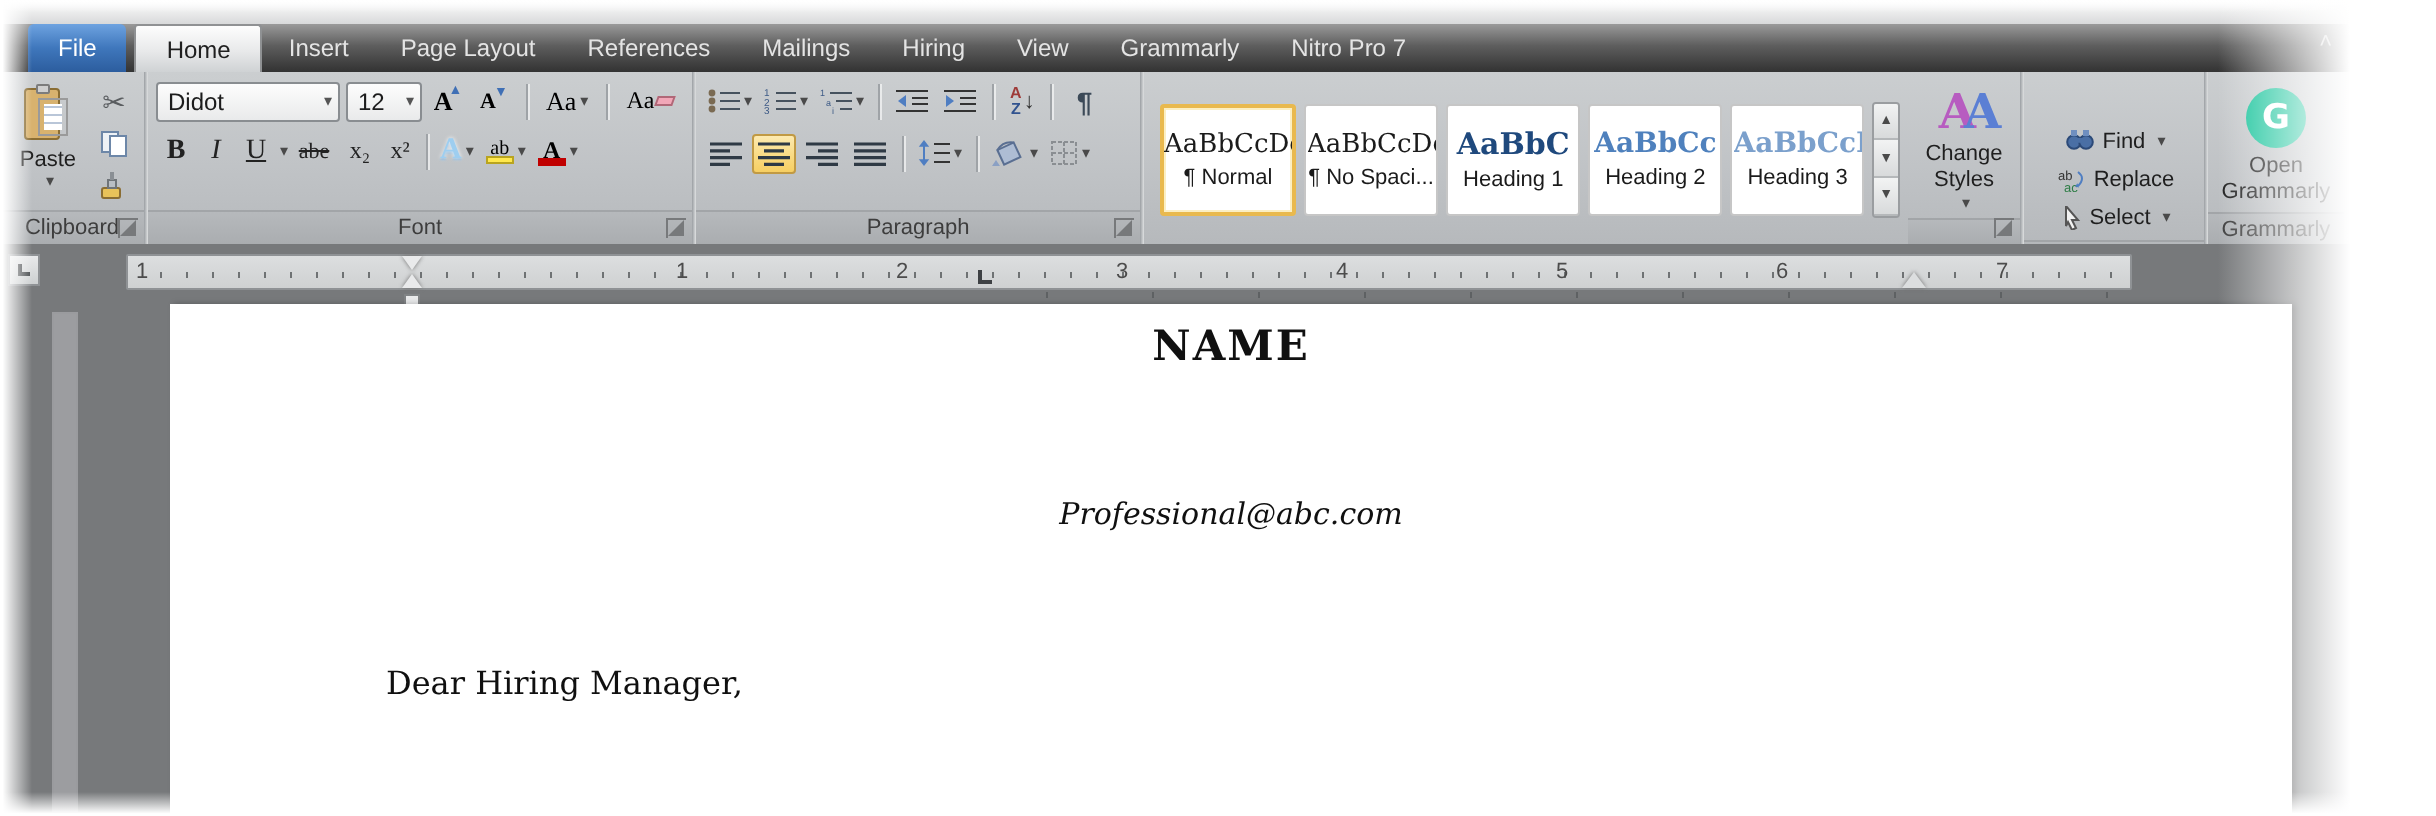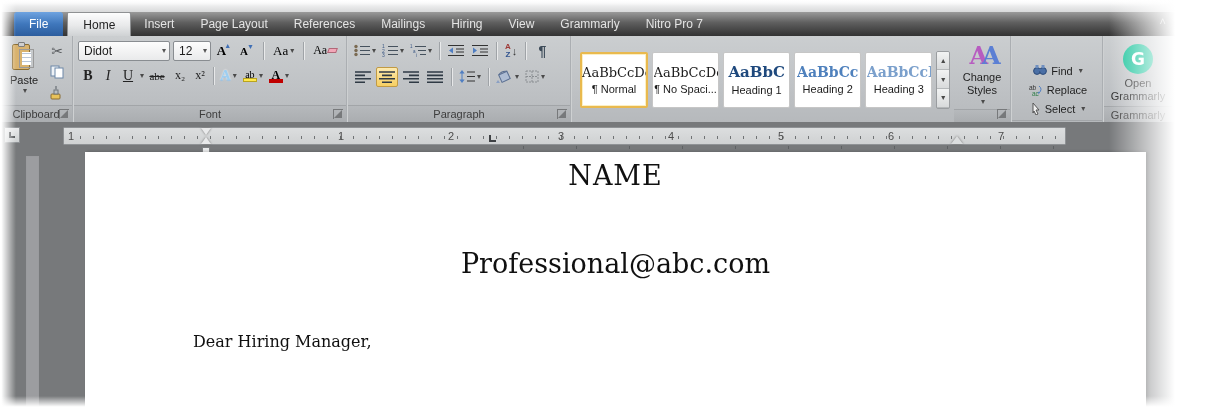--- a/index.html
+++ b/index.html
@@ -102,23 +102,23 @@
   .ind-box{position:absolute;left:138px;top:19px;width:8px;height:6px;background:#e9eaeb;border:1px solid #808385;}
   .ind-right{position:absolute;left:887px;bottom:0;width:0;height:0;border-left:6px solid transparent;border-right:6px solid transparent;border-bottom:8px solid #dcdedf;filter:drop-shadow(0 0 1px #707070);}
   .tabstop{position:absolute;left:425px;bottom:2px;width:7px;height:7px;border-left:2px solid #3e4144;border-bottom:2px solid #3e4144;}
   .tabsel{left:4px;top:5px;width:16px;height:16px;background:linear-gradient(#e8e9ea,#cdd0d1);border:1px solid #8f9295;display:flex;align-items:center;justify-content:center;}
   .tabsel span{width:6px;height:6px;border-left:2px solid #4c4f52;border-bottom:2px solid #4c4f52;}
   .vruler{left:26px;top:34px;width:13px;height:250px;background:rgba(225,227,228,.35);border:1px solid rgba(150,153,155,.3);}
 
   .page{left:85px;top:152px;width:1061px;height:256px;background:#ffffff;box-shadow:2px 0 3px rgba(0,0,0,.25);}
   .doc{font-family:"DejaVu Serif",serif;color:#101010;}
   .c{position:absolute;left:0;width:100%;text-align:center;}
-  .t-name{top:8px;font-size:27px;font-weight:normal;letter-spacing:1px;}
+  .t-name{top:8px;font-size:21px;font-weight:bold;letter-spacing:1px;}
   .t-phone{top:51px;font-size:20px;}
-  .t-email{top:96px;font-size:27px;}
+  .t-email{top:96px;font-size:15px;font-style:italic;}
   .t-web{top:141px;font-size:21px;}
   .t-dear{position:absolute;left:108px;top:180px;font-size:16px;}
 
   
   .fade{pointer-events:none;z-index:50;}
   .fade.r{right:0;top:0;width:75px;height:100%;background:linear-gradient(to right,rgba(255,255,255,0),#fff 88%);}
   .fade.l{left:0;top:0;width:16px;height:100%;background:linear-gradient(to left,rgba(255,255,255,0),#fff 92%);}
   .fade.b{left:0;bottom:0;width:100%;height:12px;background:linear-gradient(to bottom,rgba(255,255,255,0),#fff 90%);}
   .fade.t{left:0;top:0;width:100%;height:6px;background:linear-gradient(to top,rgba(255,255,255,0),rgba(255,255,255,.9));}
 </style>

